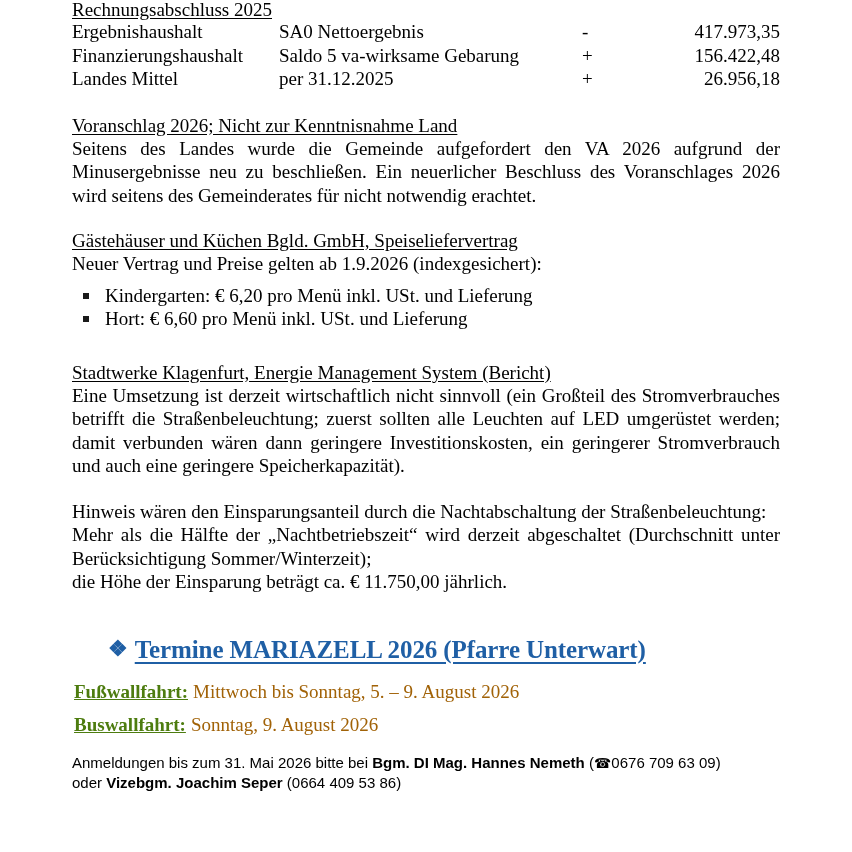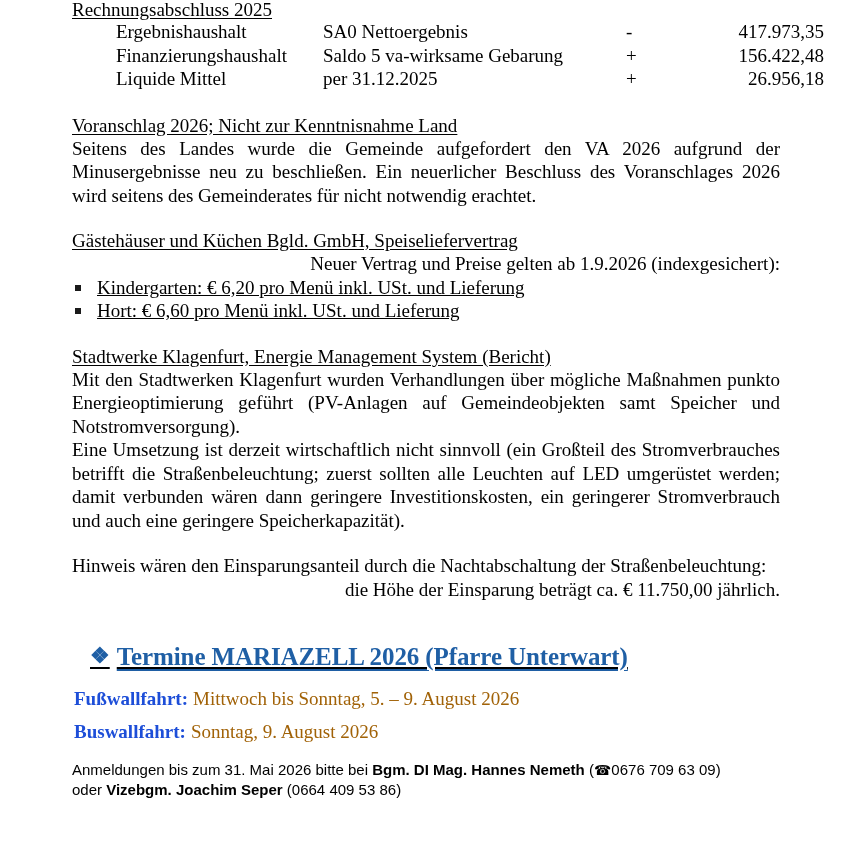--- a/index.html
+++ b/index.html
@@ -38,73 +38,70 @@
   }
   .para {
     font-size: 19px;
     line-height: 23.5px;
     text-align: justify;
     text-justify: inter-word;
   }
   .para-left {
     font-size: 19px;
     line-height: 23.5px;
-    text-align: right;
+    text-align: left;
   }
   .spacer-lg { height: 22px; }
 
   
   table.fin {
     border-collapse: collapse;
     font-size: 19px;
     width: 708px;
     table-layout: fixed;
-    margin-left: 44px;
   }
   table.fin td {
     padding: 0;
     height: 23.5px;
     vertical-align: baseline;
     white-space: nowrap;
   }
   td.c-label { width: 207px; }
   td.c-desc  { width: 303px; }
   td.c-sign  { width: 36px; text-align: left; padding-left: 6px;}
   td.c-val   { width: 162px; text-align: right; padding-right: 0px; }
 
   
   ul.sq {
     list-style: none;
-    margin: 0;
-    padding: 0;
-    text-decoration: underline;
+    margin: 8px;
+    padding: 0;
   }
   ul.sq li {
     font-size: 19px;
     line-height: 23.5px;
     position: relative;
     padding-left: 25px;
   }
   ul.sq li .bullet {
     position: absolute;
     left: 3px;
     top: 9px;
     width: 6px;
     height: 6px;
     background: #1a1a1a;
     display: block;
   }
 
   
   .mz-wrap {
-    margin-left: 18px;
+    margin-left: 36px;
     white-space: nowrap;
     font-size: 25px;
     line-height: 30px;
-    text-decoration: underline;
   }
   .mz-bullet {
     color: #1f5fa5;
     font-size: 22px;
     font-weight: bold;
     margin-right: 7px;
     vertical-align: 2px;
   }
   .mz-title {
     color: #1f5fa5;
@@ -115,22 +112,23 @@
   }
 
   
   .wf-line {
     font-size: 19px;
     line-height: 23px;
     margin-left: 2px;
     white-space: nowrap;
   }
   .wf-label {
-    color: #1d4ed8;
+    color: #4d7c0f;
     font-weight: bold;
+    text-decoration: underline;
   }
   .wf-value {
     color: #a16207;
     margin-left: 5px;
   }
 
   
   .contact {
     font-family: "Liberation Sans", "DejaVu Sans", sans-serif;
     font-size: 15px;
@@ -157,21 +155,21 @@
           <td class="c-sign">-</td>
           <td class="c-val">417.973,35</td>
         </tr>
         <tr>
           <td class="c-label">Finanzierungshaushalt</td>
           <td class="c-desc">Saldo 5 va-wirksame Gebarung</td>
           <td class="c-sign">+</td>
           <td class="c-val">156.422,48</td>
         </tr>
         <tr>
-          <td class="c-label">Liquide Mittel</td>
+          <td class="c-label">Landes Mittel</td>
           <td class="c-desc">per 31.12.2025</td>
           <td class="c-sign">+</td>
           <td class="c-val">26.956,18</td>
         </tr>
       </tbody>
     </table>
 
     <div class="spacer-lg"></div>
 
     <div class="sec-head">Voranschlag 2026; Nicht zur Kenntnisnahme Land</div>
@@ -188,26 +186,26 @@
       </li>
       <li>
         <span class="bullet"></span>
         <span>Hort: € 6,60 pro Menü inkl. USt. und Lieferung</span>
       </li>
     </ul>
 
     <div class="spacer-lg"></div>
 
     <div class="sec-head">Stadtwerke Klagenfurt, Energie Management System (Bericht)</div>
-    <div class="para">Mit den Stadtwerken Klagenfurt wurden Verhandlungen über mögliche Maßnahmen punkto Energieoptimierung geführt (PV-Anlagen auf Gemeindeobjekten samt Speicher und Notstromversorgung).</div>
     <div class="para">Eine Umsetzung ist derzeit wirtschaftlich nicht sinnvoll (ein Großteil des Stromverbrauches betrifft die Straßenbeleuchtung; zuerst sollten alle Leuchten auf LED umgerüstet werden; damit verbunden wären dann geringere Investitionskosten, ein geringerer Stromverbrauch und auch eine geringere Speicherkapazität).</div>
 
     <div class="spacer-lg"></div>
 
     <div class="para">Hinweis wären den Einsparungsanteil durch die Nachtabschaltung der Straßenbeleuchtung:</div>
+    <div class="para">Mehr als die Hälfte der „Nachtbetriebszeit“ wird derzeit abgeschaltet (Durchschnitt unter Berücksichtigung Sommer/Winterzeit);</div>
     <div class="para-left">die Höhe der Einsparung beträgt ca. € 11.750,00 jährlich.</div>
 
     <div style="height:40px"></div>
 
     <div class="mz-wrap">
       <span class="mz-bullet">❖</span><span class="mz-title">Termine MARIAZELL 2026 (Pfarre Unterwart)</span>
     </div>
 
     <div style="height:15px"></div>
 

